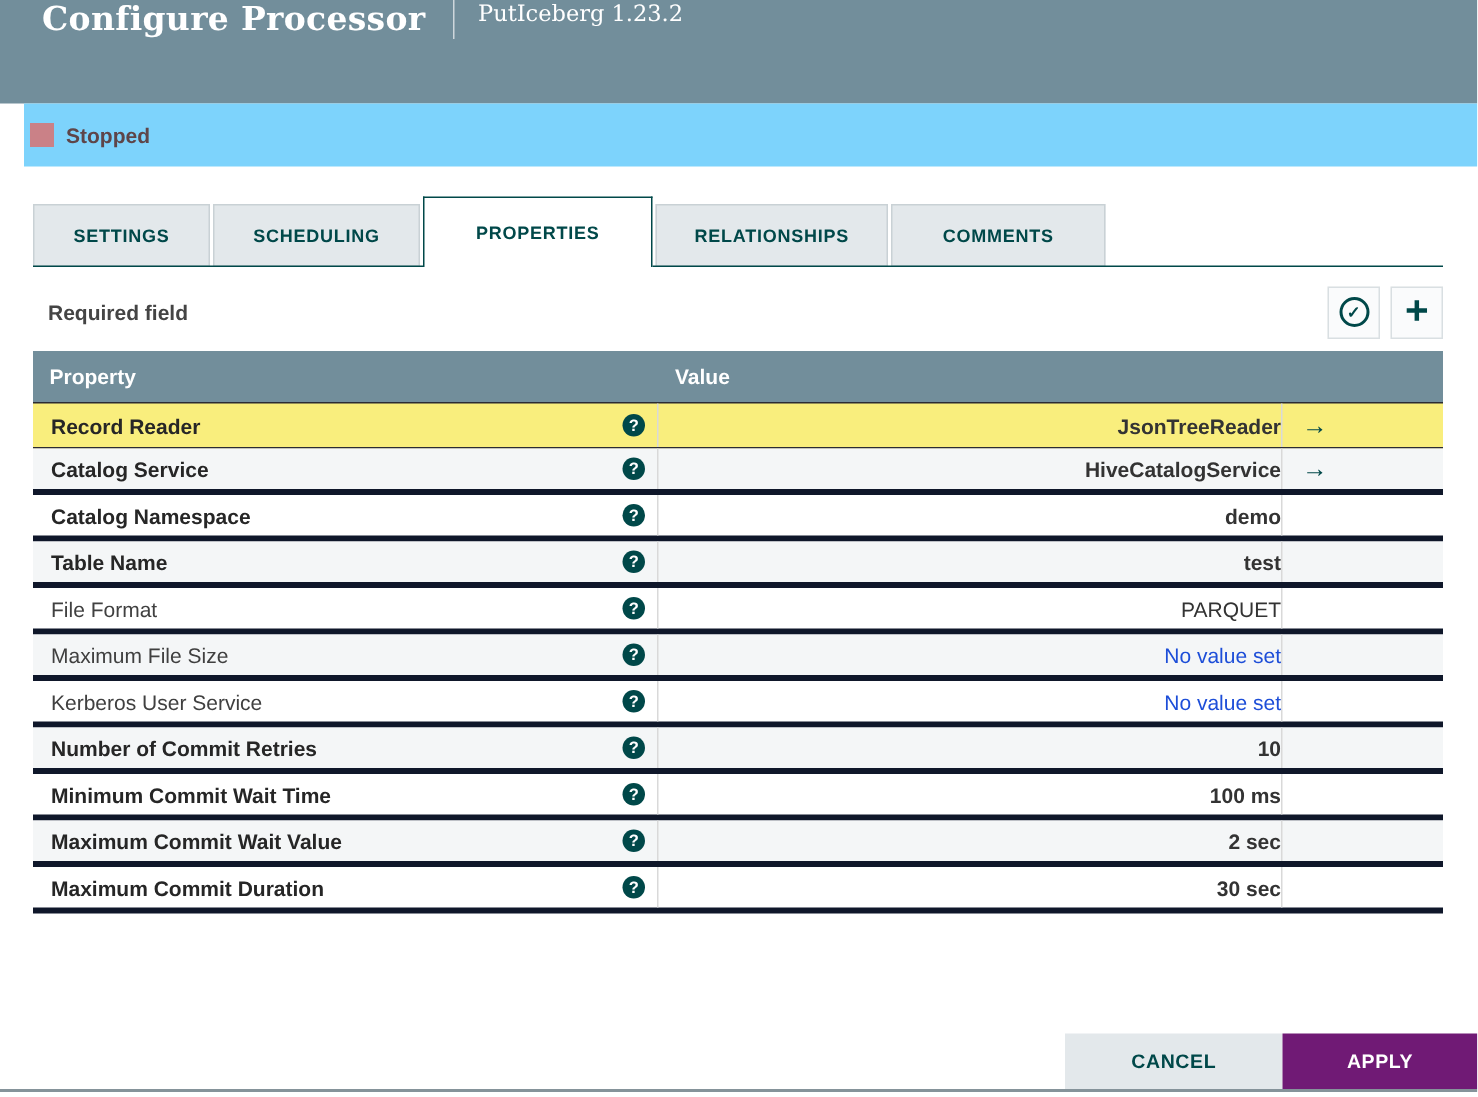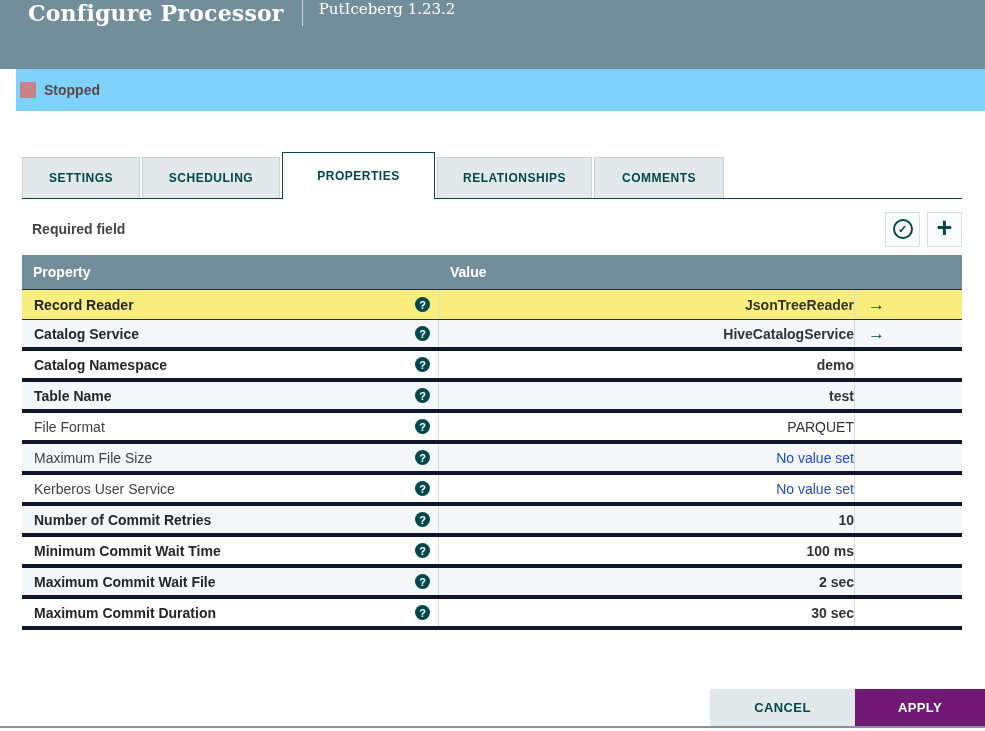--- a/index.html
+++ b/index.html
@@ -31,39 +31,39 @@
 
   
   .status-bar {
     position:absolute; top:69px; left:16px; right:0; height:42px;
     background:#7dd3fc; display:flex; align-items:center; padding-left:4px;
   }
   .status-square { width:16px; height:16px; background:#ca8187; }
   .status-label { margin-left:8px; font-size:14px; font-weight:700; color:#5e4549; }
 
   
-  .content { position:absolute; top:111px; left:0; right:0; padding:0 23px 0 22px;margin-top:21px; }
+  .content { position:absolute; top:111px; left:0; right:0; padding:0 23px 0 22px; }
 
   
   .tab-bar { position:relative; margin-top:20px; height:47px; display:flex; align-items:flex-end; }
   .tab-bar::after {
     content:""; position:absolute; left:0; right:0; bottom:0; height:1px;
     background:#004849; z-index:1;
   }
   .tab {
     height:42px; display:flex; align-items:center; justify-content:center;
     background:#e3e8eb; border:1px solid #c9d1d5; margin-right:2px;
     color:#004849; font-size:12px; font-weight:700; letter-spacing:0.5px;
     cursor:pointer; z-index:0; position:relative;
   }
   .tab:nth-child(1){ width:118px; }
   .tab:nth-child(2){ width:138px; }
   .tab:nth-child(3){ width:153px; }
   .tab:nth-child(4){ width:155px; }
-  .tab:nth-child(5){ width:130px; }
+  .tab:nth-child(5){ width:143px; }
   .tab.active {
     height:47px; background:#ffffff; border:1px solid #004849; border-bottom:none;
     z-index:2;
   }
 
   
   .toolbar-row {
     margin-top:12px; height:36px; display:flex; align-items:center;
   }
   .required-hint { padding-left:10px; font-size:14px; font-weight:700; color:#444; }
@@ -281,21 +281,21 @@
         </div>
         <div class="cell cell-value col-value">
           <span class="value-text">100 ms</span>
         </div>
         <div class="cell cell-action col-action">
           
         </div>
       </div>
           <div class="prop-row required">
         <div class="cell cell-prop col-prop">
-          <span class="prop-label">Maximum Commit Wait File</span>
+          <span class="prop-label">Maximum Commit Wait Value</span>
           <span class="help-icon">?</span>
         </div>
         <div class="cell cell-value col-value">
           <span class="value-text">2 sec</span>
         </div>
         <div class="cell cell-action col-action">
           
         </div>
       </div>
           <div class="prop-row required">

